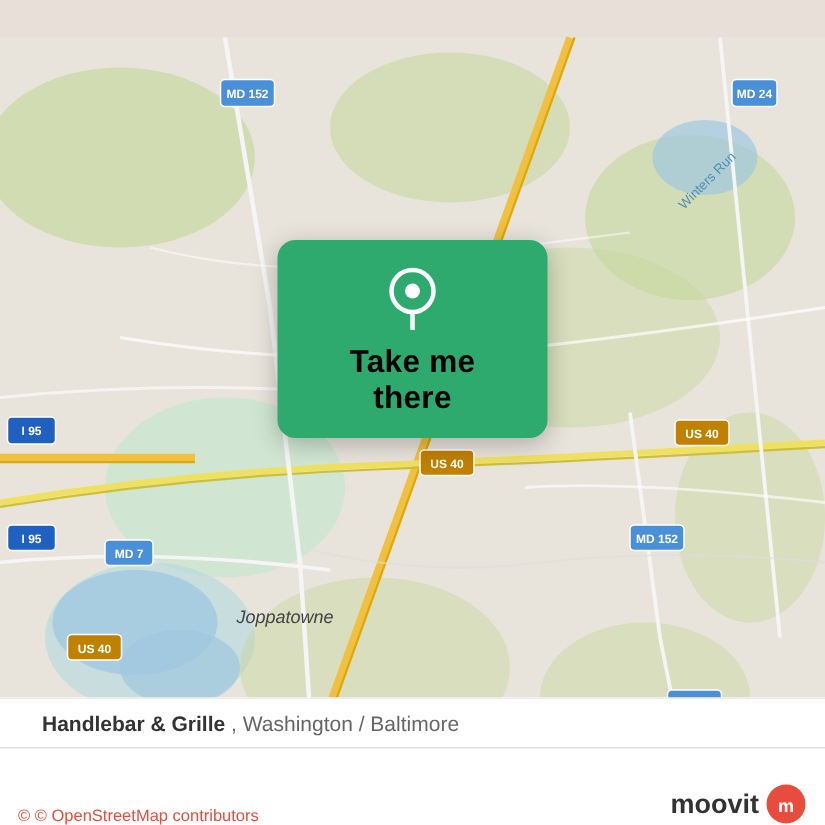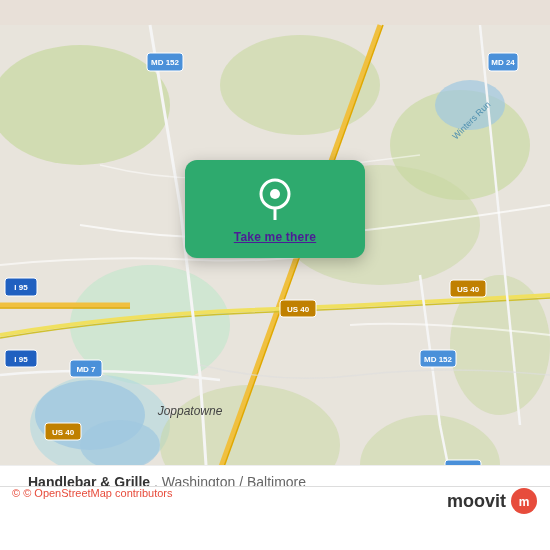--- a/index.html
+++ b/index.html
@@ -24,25 +24,25 @@
     #map-svg {
       position: absolute;
       top: 0; left: 0;
       width: 100%; height: 100%;
     }
 
     
     #bottom-bar {
       position: absolute;
       bottom: 0; left: 0; right: 0;
-      height: 64px;
+      height: 52px;
       background: #ffffff;
       border-top: 1px solid #ddd;
       display: flex;
-      align-items: flex-start;
+      align-items: flex-end;
       justify-content: space-between;
       padding: 0 12px;
       z-index: 20;
     }
 
     #attribution {
       font-size: 11px;
       color: #555;
     }
 
@@ -86,27 +86,26 @@
 
     #pin-icon {
       width: 44px;
       height: 44px;
       margin-bottom: 10px;
     }
 
     #take-me-there-btn {
       background: transparent;
       border: none;
-      color: #4c1d95;
-      font-size: 12px;
+      color: #000000;
+      font-size: 21px;
       font-weight: 600;
       cursor: pointer;
       padding: 0;
       letter-spacing: 0.2px;
-      text-decoration: underline;
     }
 
     
     #place-info {
       position: absolute;
       bottom: 52px;
       left: 0; right: 0;
       background: #ffffff;
       padding: 8px 28px;
       font-size: 14px;

